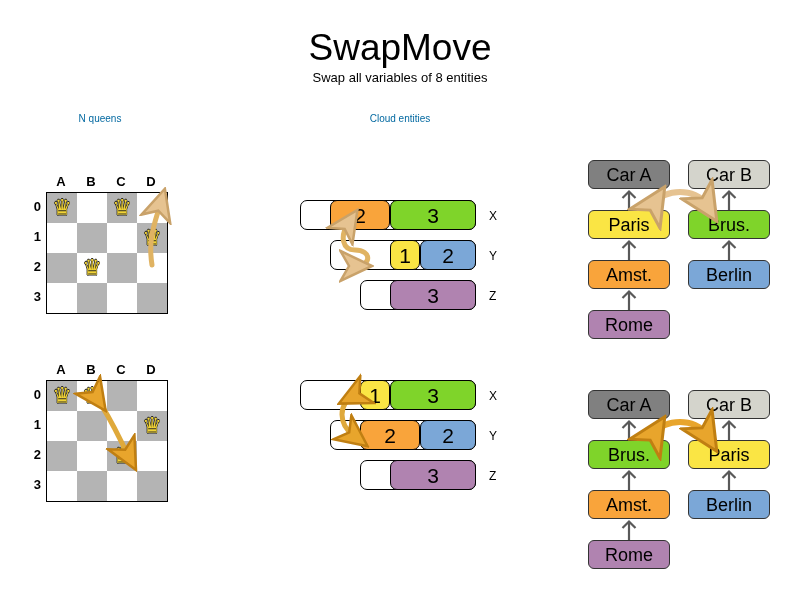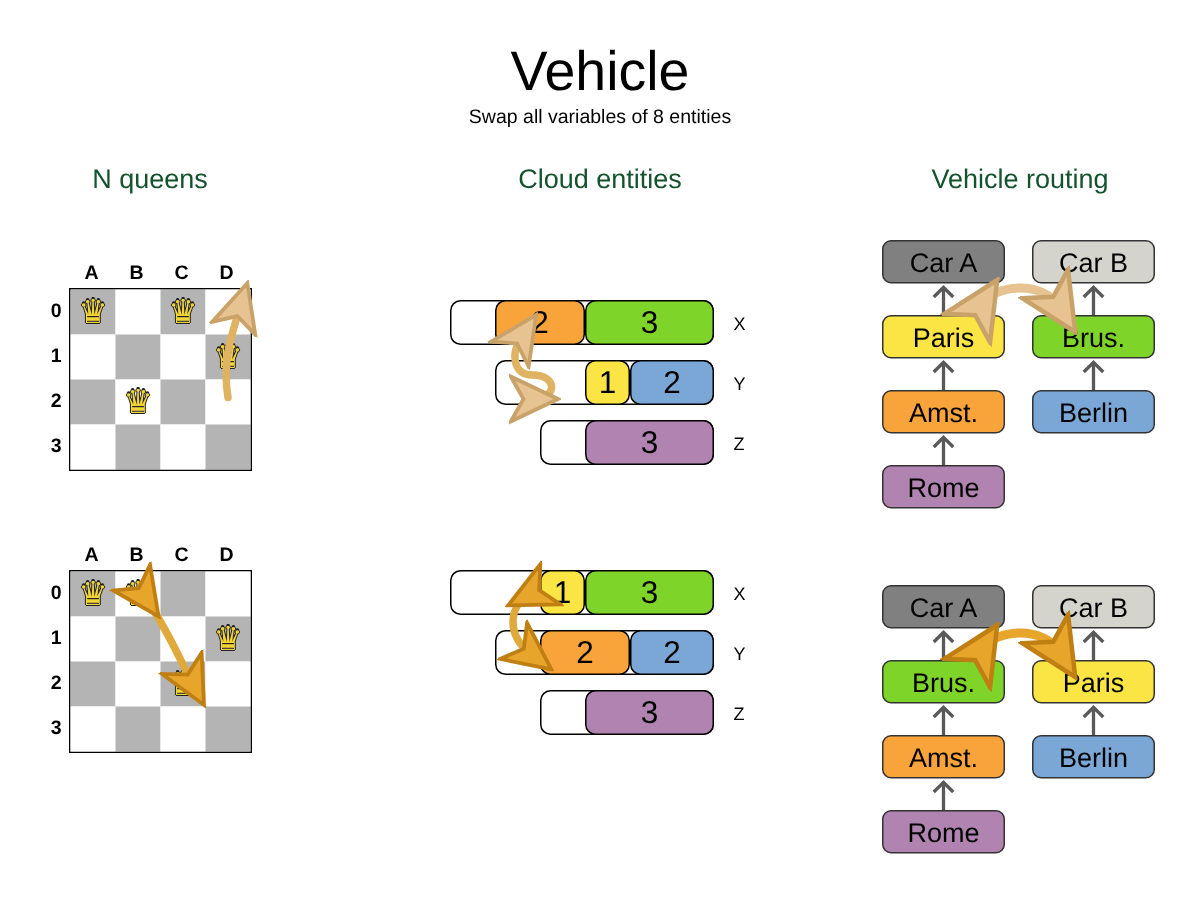--- a/index.html
+++ b/index.html
@@ -15,21 +15,21 @@
     left:0;top:26px;width:800px;text-align:center;
     font-size:37px;line-height:44px;font-weight:normal;color:#000;
   }
   #subtitle{
     left:0;top:70px;width:800px;text-align:center;
     font-size:13px;line-height:16px;color:#000;
   }
 
   
   .col-head{
-    font-size:18px;line-height:18px;text-align:center;color:#14532d;
+    font-size:10px;line-height:18px;text-align:center;color:#0369a1;
   }
   #head-nqueens{left:20px;top:110px;width:160px;}
   #head-cloud{left:320px;top:110px;width:160px;}
   #head-vrp{left:590px;top:110px;width:180px;}
 
   
   .board{width:120px;height:120px;border:1px solid #000;box-sizing:content-box;}
   .cell{position:absolute;width:30px;height:30px;box-sizing:border-box;}
   .cell.light{background:#ffffff;}
   .cell.dark{background:#b4b4b4;}
@@ -71,27 +71,26 @@
     font-size:18px;line-height:18px;color:#000;
   }
   .vlink{position:absolute;width:22px;height:22px;}
 
   
   #overlay{left:0;top:0;width:800px;height:600px;pointer-events:none;}
 </style>
 </head>
 <body>
 
-<div class="abs" id="title">Vehicle</div>
+<div class="abs" id="title">SwapMove</div>
 <div class="abs" id="subtitle">Swap all variables of 8 entities</div>
 
 <div class="abs col-head" id="head-nqueens">N queens</div>
 <div class="abs col-head" id="head-cloud">Cloud entities</div>
 <div class="abs col-head" id="head-vrp">
-  <div>Vehicle routing</div>
 </div>
 
 <div class="abs" id="nqueens-before" style="left:46px;top:192px;">
     <div class="file-label" style="left: 0px; top: -17px;">A</div>
     <div class="file-label" style="left: 30px; top: -17px;">B</div>
     <div class="file-label" style="left: 60px; top: -17px;">C</div>
     <div class="file-label" style="left: 90px; top: -17px;">D</div>
     <div class="rank-label" style="left: -19px; top: 8px;">0</div>
     <div class="rank-label" style="left: -19px; top: 38px;">1</div>
     <div class="rank-label" style="left: -19px; top: 68px;">2</div>

